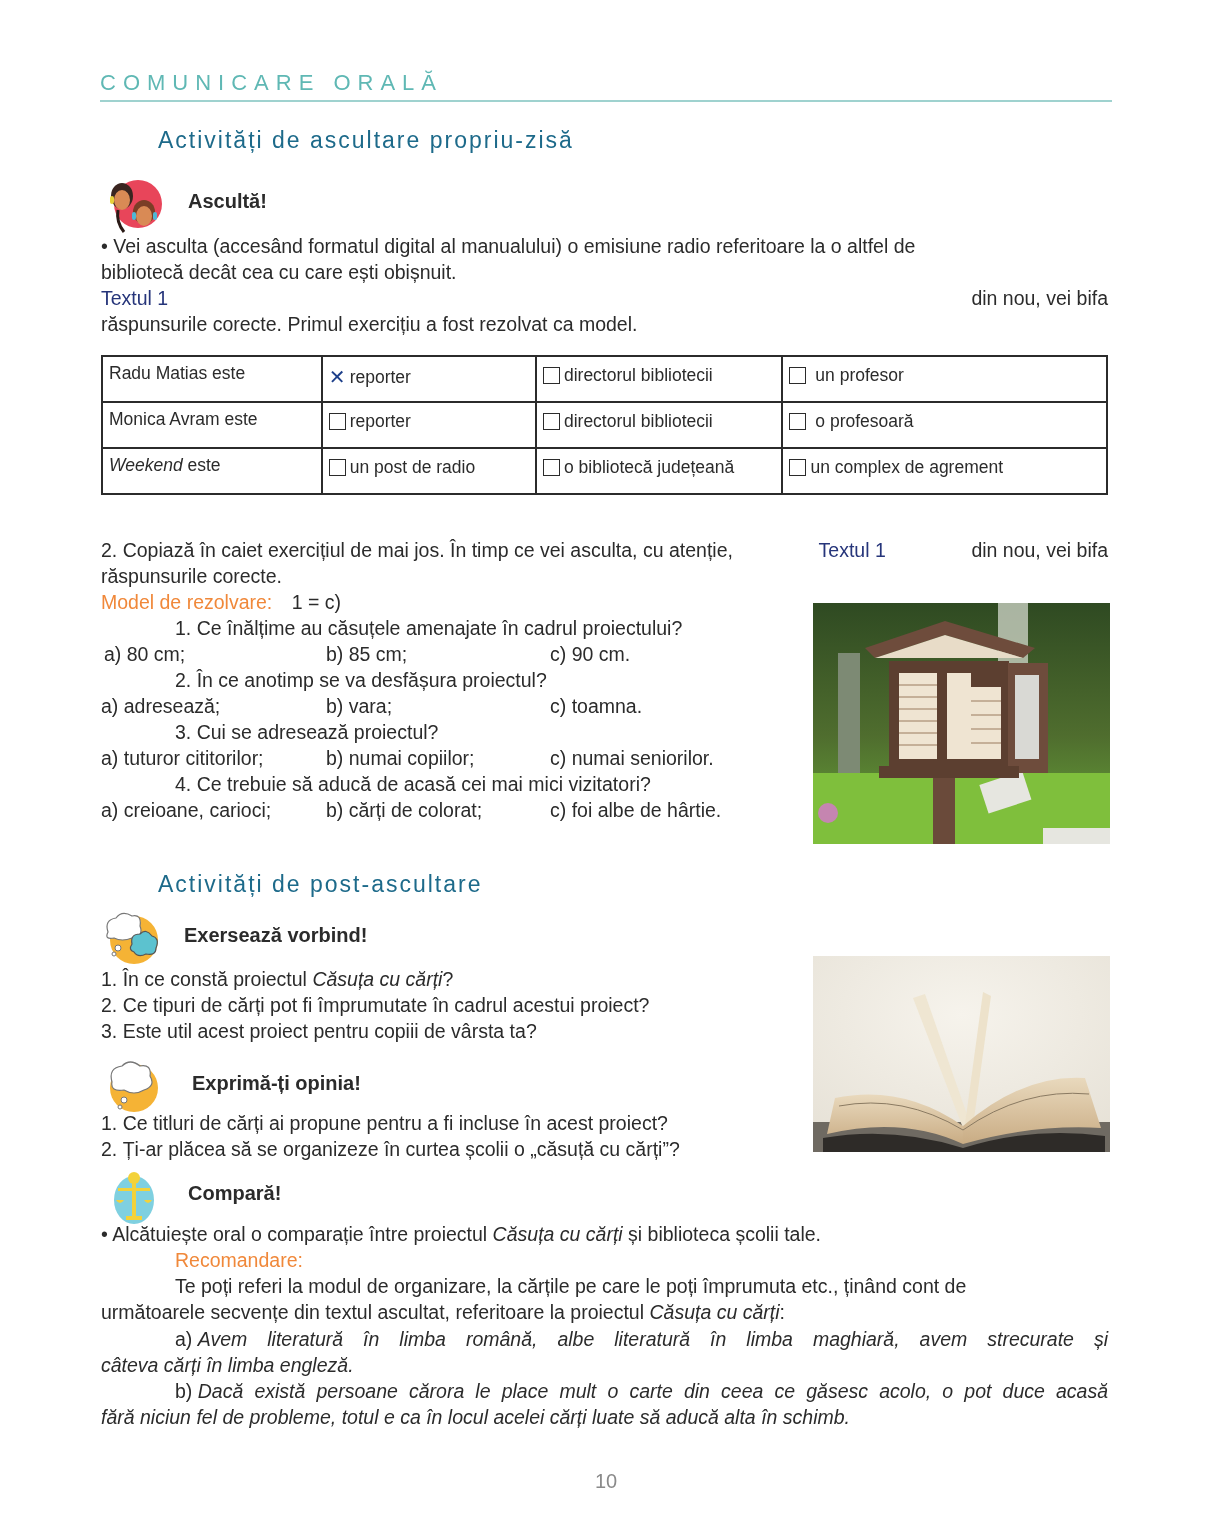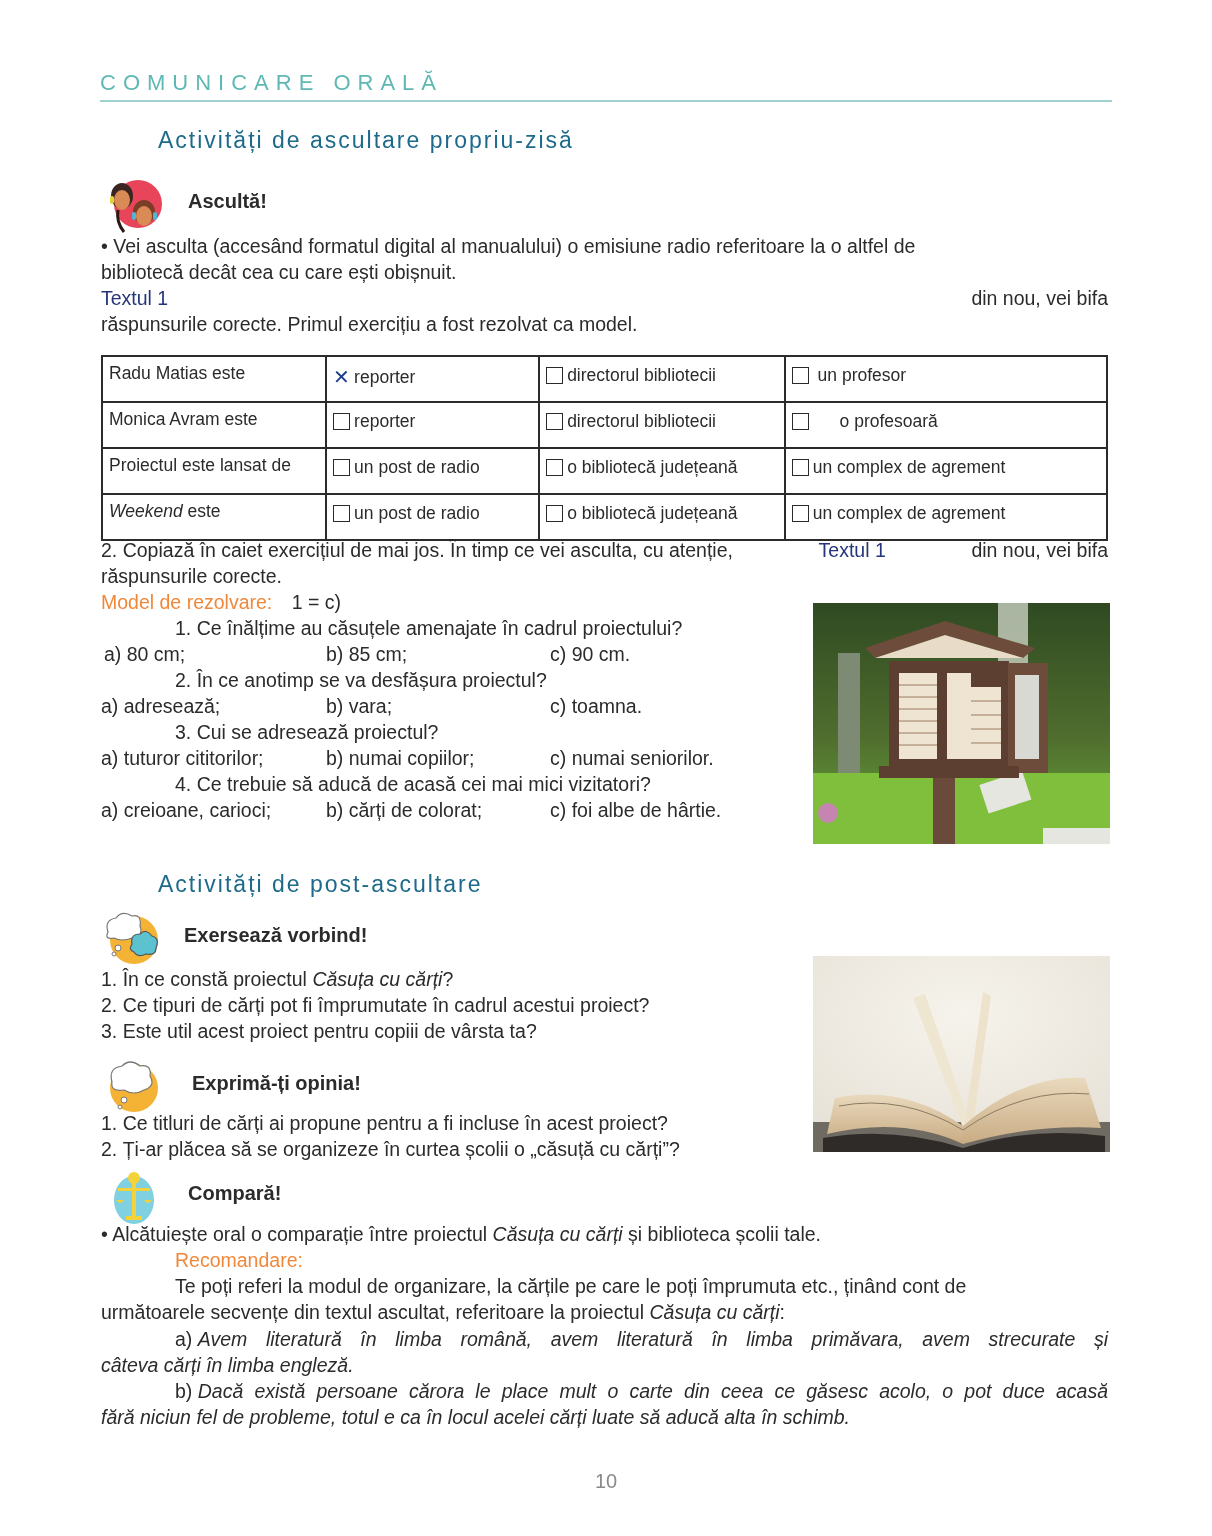--- a/index.html
+++ b/index.html
@@ -69,27 +69,21 @@
       <tr>
         <td class="label"><span style="white-space: pre;">Radu Matias este</span></td>
         <td class="opt" style="width: 210px;"><span class="xmark">✕</span><span style="white-space: pre;">reporter</span></td>
         <td class="opt" style="width: 240px;"><span class="cb"></span><span style="white-space: pre;">directorul bibliotecii</span></td>
         <td class="opt" style="width: 328px;"><span class="cb"></span><span style="white-space: pre;"> un profesor</span></td>
       </tr>
       <tr>
         <td class="label"><span style="white-space: pre; margin-top: 24px;">Monica Avram este</span></td>
         <td class="opt" style="width: 210px;"><span class="cb"></span><span style="white-space: pre;">reporter</span></td>
         <td class="opt" style="width: 240px;"><span class="cb"></span><span style="white-space: pre;">directorul bibliotecii</span></td>
-        <td class="opt" style="width: 328px;"><span class="cb"></span><span style="white-space: pre; margin-left: 22px;"> o profesoară</span></td>
-      </tr>
-      <tr>
-        <td class="label"><span style="white-space: pre;">Proiectul este lansat de</span></td>
-        <td class="opt" style="width: 210px;"><span class="cb"></span><span style="white-space: pre;">un post de radio</span></td>
-        <td class="opt" style="width: 240px;"><span class="cb"></span><span style="white-space: pre;">o bibliotecă județeană</span></td>
-        <td class="opt" style="width: 328px;"><span class="cb"></span><span style="white-space: pre;">un complex de agrement</span></td>
+        <td class="opt" style="width: 328px;"><span class="cb"></span><span style="white-space: pre;"> o profesoară</span></td>
       </tr>
       <tr>
         <td class="label"><i>Weekend</i><span style="white-space: pre;"> este</span></td>
         <td class="opt" style="width: 210px;"><span class="cb"></span><span style="white-space: pre;">un post de radio</span></td>
         <td class="opt" style="width: 240px;"><span class="cb"></span><span style="white-space: pre;">o bibliotecă județeană</span></td>
         <td class="opt" style="width: 328px;"><span class="cb"></span><span style="white-space: pre;">un complex de agrement</span></td>
       </tr>
     </tbody>
 </table>
 
@@ -234,21 +228,21 @@
 <div class="abs body-text" style="left:101px; top:1221px;">
   <span>• Alcătuiește oral o comparație între proiectul </span><i>Căsuța cu cărți</i><span> și biblioteca școlii tale.</span>
 </div>
 <div class="abs body-text orange" style="left:175px; top:1247px;">Recomandare:</div>
 <div class="abs body-text justify" style="left:101px; top:1273px; width:1007px; text-indent:74px;">Te poți referi la modul de organizare, la cărțile pe care le poți împrumuta etc., ținând cont de</div>
 <div class="abs body-text" style="left:101px; top:1299px;">
   <span>următoarele secvențe din textul ascultat, referitoare la proiectul </span><i>Căsuța cu cărți</i><span>:</span>
 </div>
 <div class="abs body-text" style="left:175px; top:1326px; width:933px; display:flex; white-space:nowrap;">
   <span style="white-space:pre;">a) </span>
-  <i style="flex:1; text-align:justify; text-align-last:justify;">Avem literatură în limba română, avem literatură în limba primăvara, avem strecurate și</i>
+  <i style="flex:1; text-align:justify; text-align-last:justify;">Avem literatură în limba română, albe literatură în limba maghiară, avem strecurate și</i>
 </div>
 <div class="abs body-text" style="left:101px; top:1352px;"><i>câteva cărți în limba engleză.</i></div>
 <div class="abs body-text" style="left:175px; top:1378px; width:933px; display:flex; white-space:nowrap;">
   <span style="white-space:pre;">b) </span>
   <i style="flex:1; text-align:justify; text-align-last:justify;">Dacă există persoane cărora le place mult o carte din ceea ce găsesc acolo, o pot duce acasă</i>
 </div>
 <div class="abs body-text" style="left:101px; top:1404px;"><i>fără niciun fel de probleme, totul e ca în locul acelei cărți luate să aducă alta în schimb.</i></div>
 
 <div class="abs page-num">10</div>
 

